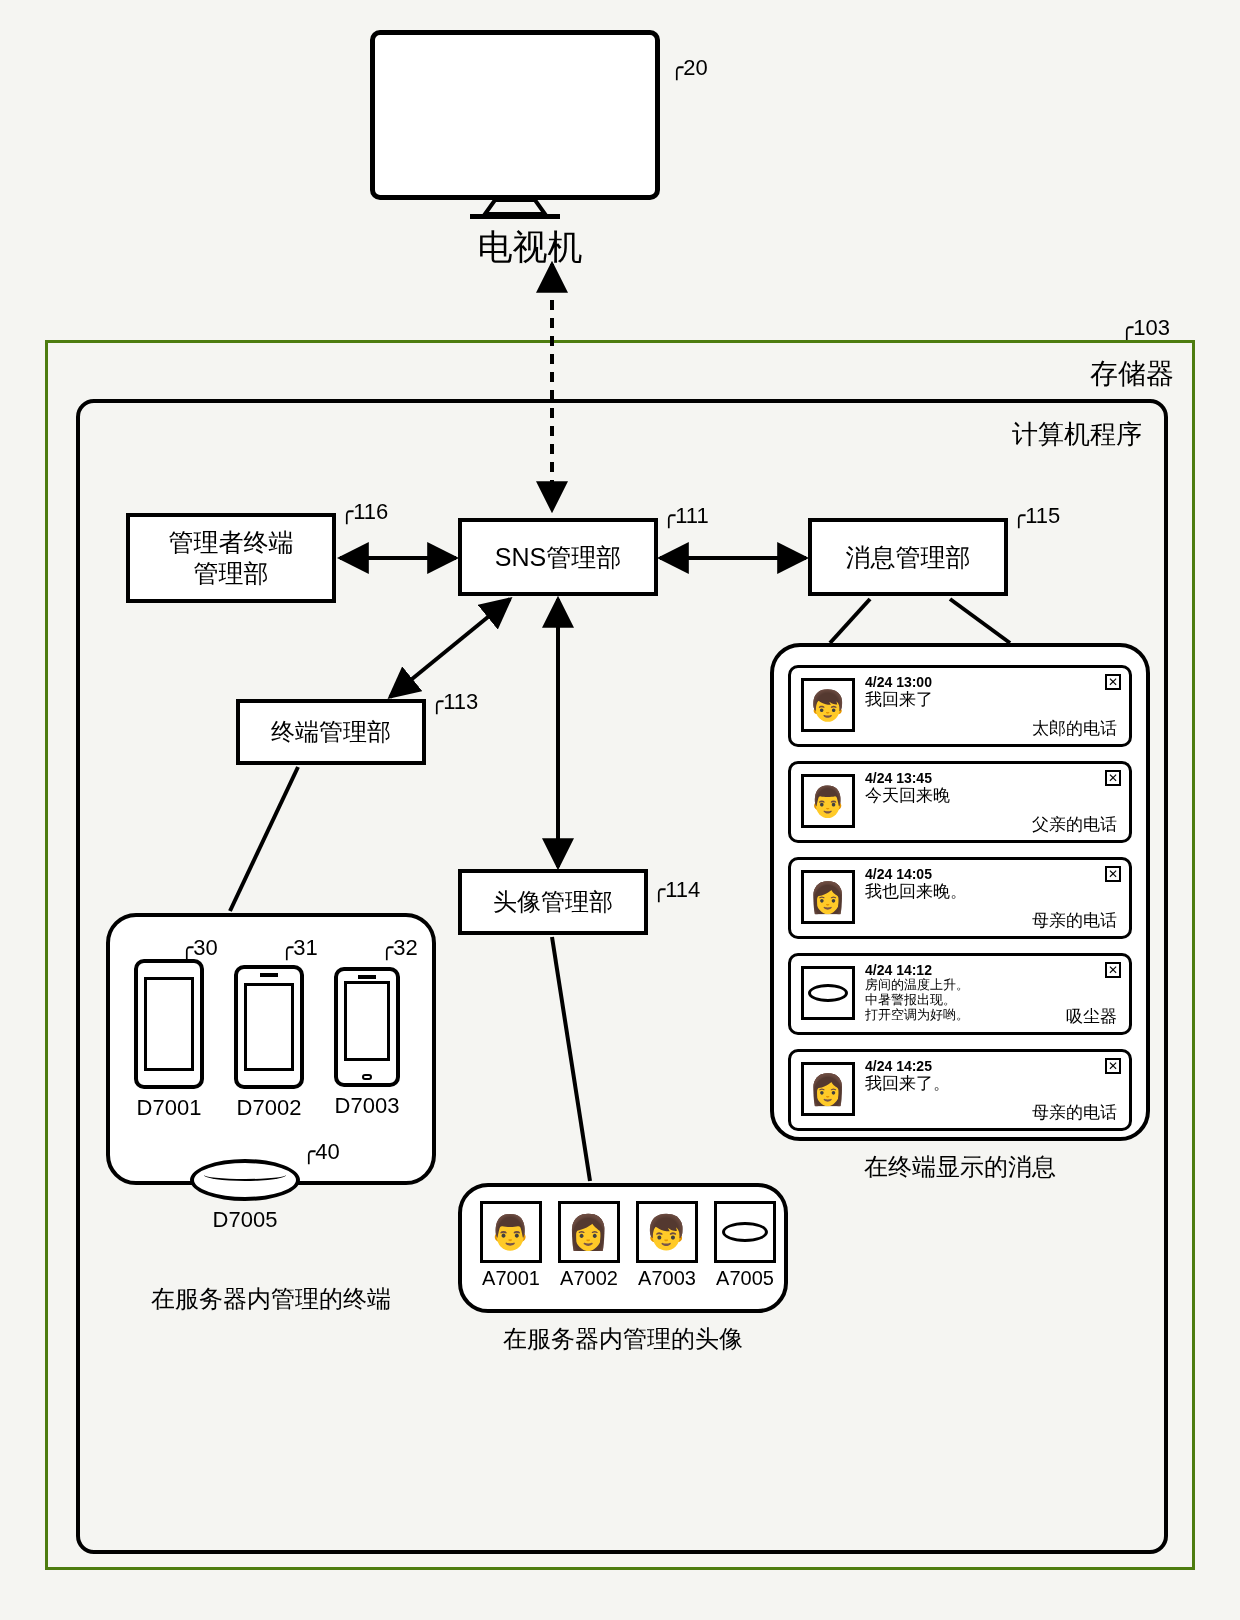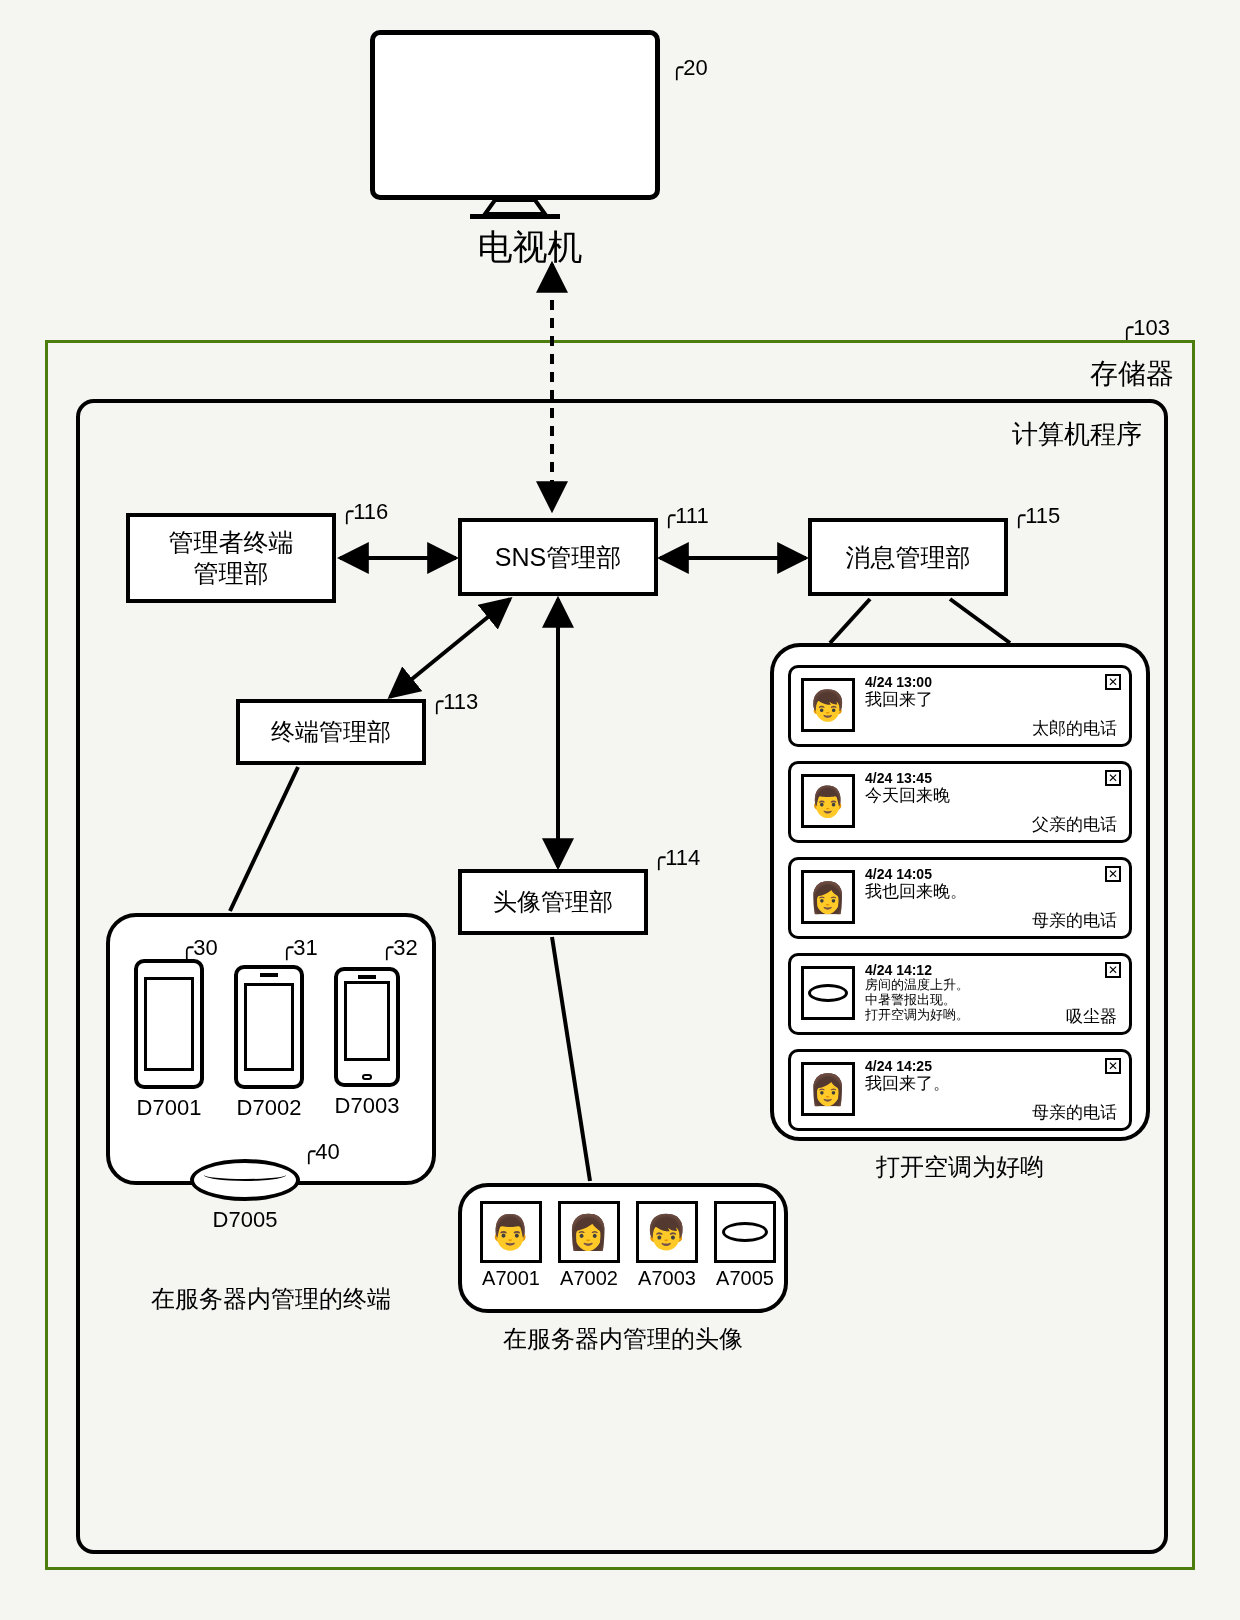--- a/index.html
+++ b/index.html
@@ -144,21 +144,21 @@
     <div class="module" style="left:378px; top:115px; width:200px; height:78px;">SNS管理部</div>
     <div class="ref" style="left:582px; top:100px;"><span class="lead">╭</span><span>111</span></div>
 
     <div class="module" style="left:728px; top:115px; width:200px; height:78px;">消息管理部</div>
     <div class="ref" style="left:932px; top:100px;"><span class="lead">╭</span><span>115</span></div>
 
     <div class="module small" style="left:156px; top:296px; width:190px; height:66px;">终端管理部</div>
     <div class="ref" style="left:350px; top:286px;"><span class="lead">╭</span><span>113</span></div>
 
     <div class="module small" style="left:378px; top:466px; width:190px; height:66px;">头像管理部</div>
-    <div class="ref" style="left:572px; top:442px;"><span class="lead">╭</span><span>114</span></div>
+    <div class="ref" style="left:572px; top:474px;"><span class="lead">╭</span><span>114</span></div>
 
     <div class="bubble" style="left:26px; top:510px; width:330px; height:272px;">
 
       <div class="ref" style="left:70px; top:18px;"><span class="lead">╭</span><span>30</span></div>
       <div class="ref" style="left:170px; top:18px;"><span class="lead">╭</span><span>31</span></div>
       <div class="ref" style="left:270px; top:18px;"><span class="lead">╭</span><span>32</span></div>
       <div class="ref" style="left:192px; top:222px;"><span class="lead">╭</span><span>40</span></div>
 
       <div class="dev" style="left:24px; top:42px;">
         <span class="phone-body">
@@ -241,21 +241,21 @@
         <div class="msg-x">✕</div>
       </div>
       <div class="msg-card" style="top:402px;">
         <div class="msg-ava">👩</div>
         <div class="msg-ts">4/24 14:25</div>
         <div class="msg-body">我回来了。</div>
         <div class="msg-sender">母亲的电话</div>
         <div class="msg-x">✕</div>
       </div>
     </div>
-    <div class="bubble-caption" style="left:690px; top:748px; width:380px; position:absolute;">打开空调为好哟</div>
+    <div class="bubble-caption" style="left:690px; top:748px; width:380px; position:absolute;">在终端显示的消息</div>
 
     <svg class="arrows" width="1092" height="1155">
       <defs>
         <marker id="ah" viewBox="0 0 10 10" refX="9" refY="5" markerWidth="8" markerHeight="8" orient="auto-start-reverse">
           <path d="M0 0 L10 5 L0 10 Z" fill="#000"></path>
         </marker>
       </defs>
 
       <line x1="260" y1="155" x2="376" y2="155" stroke="#000" stroke-width="4" marker-start="url(#ah)" marker-end="url(#ah)"></line>
 

